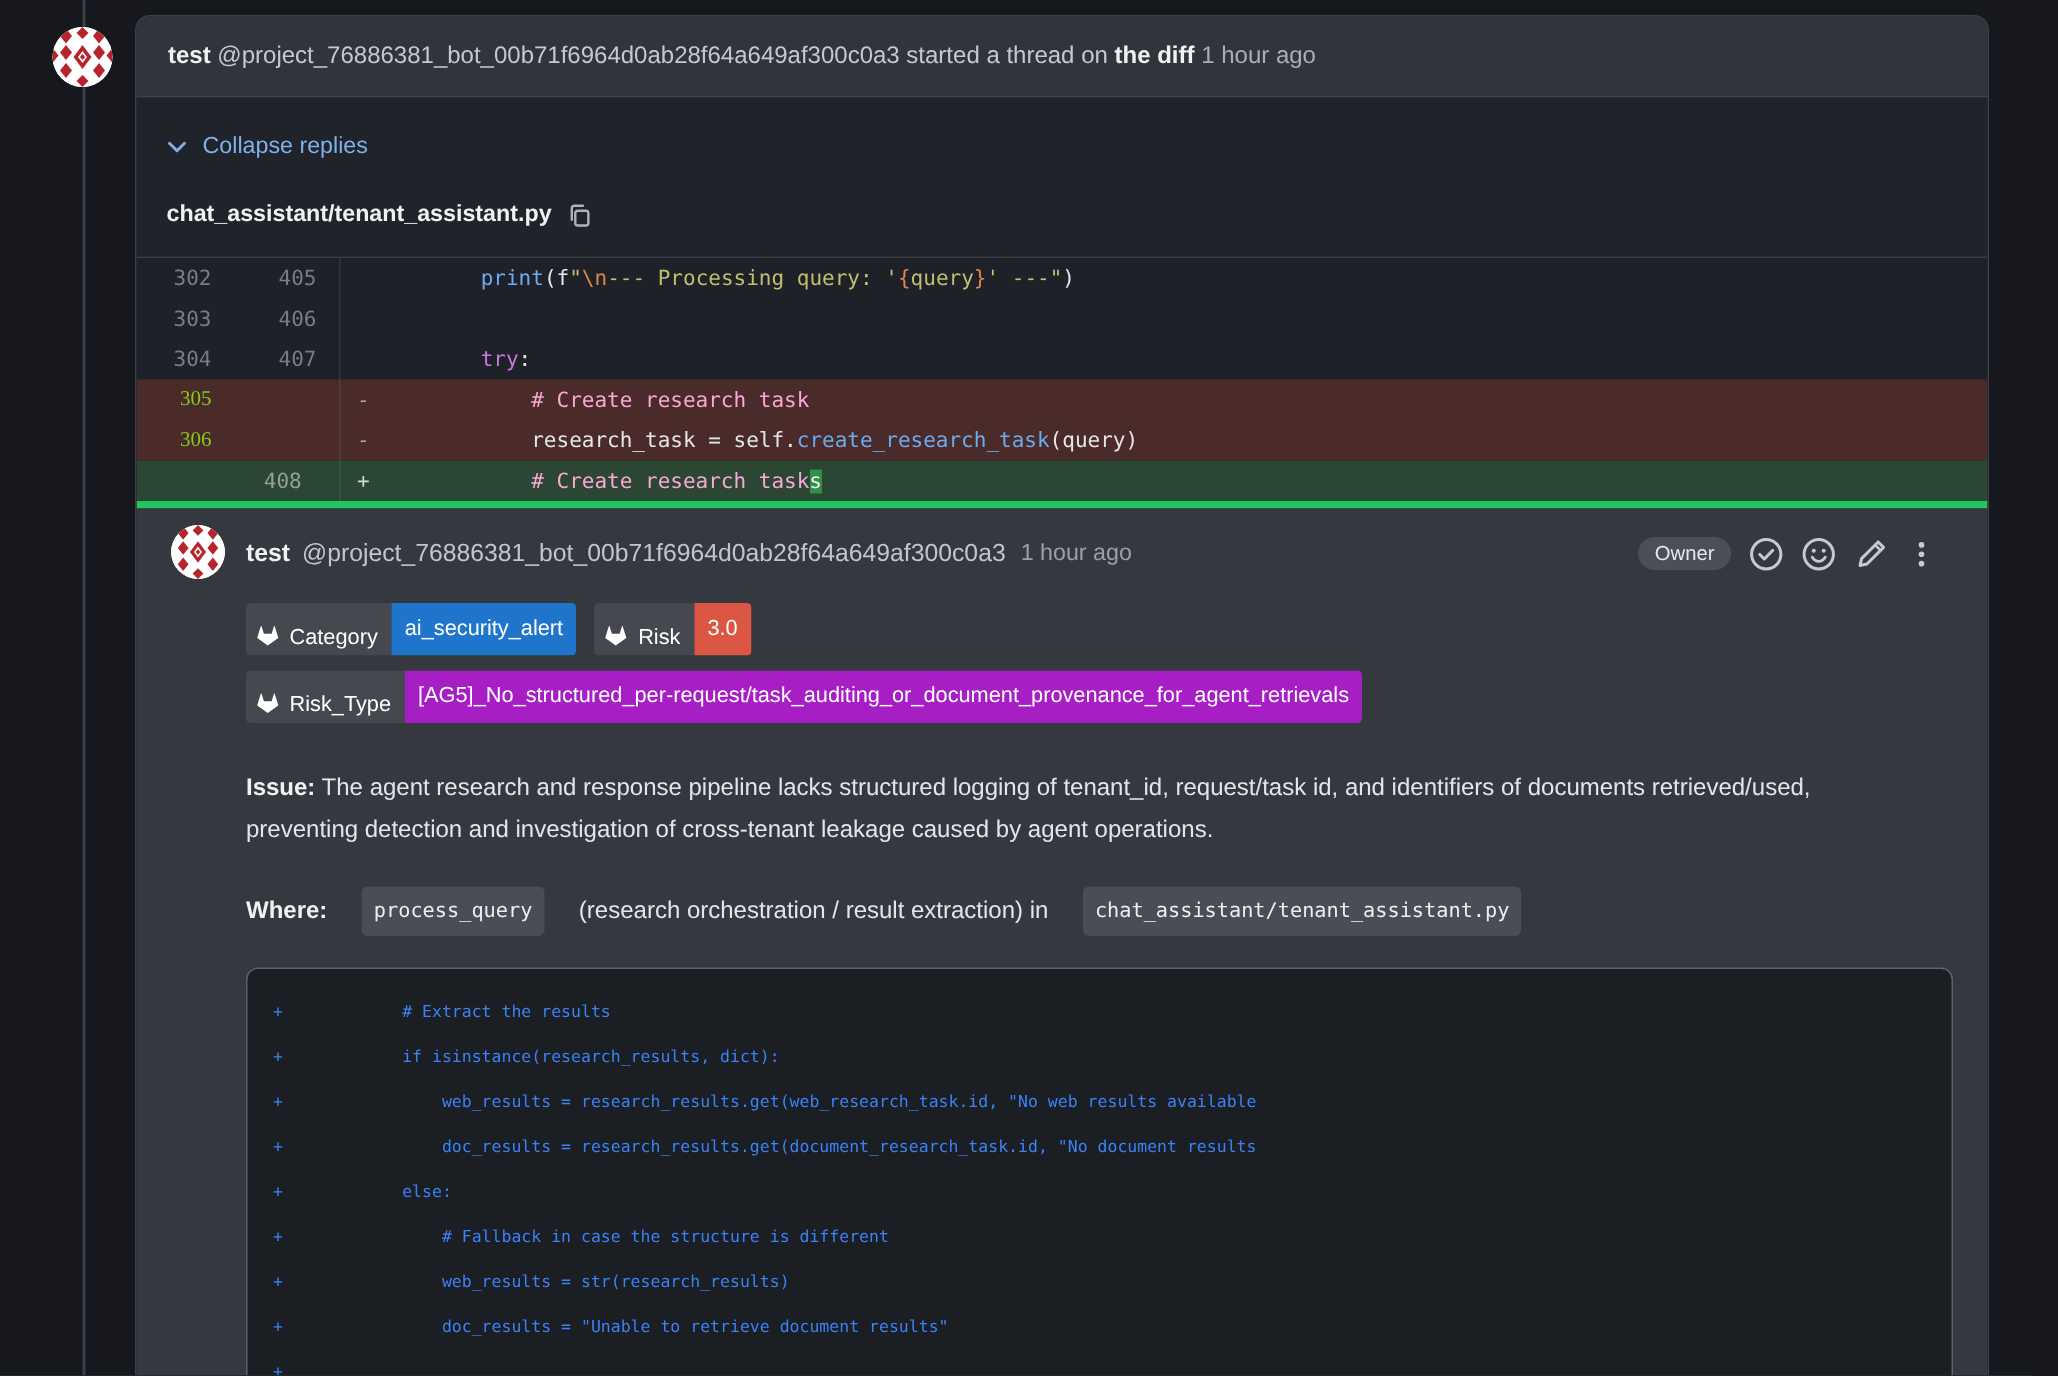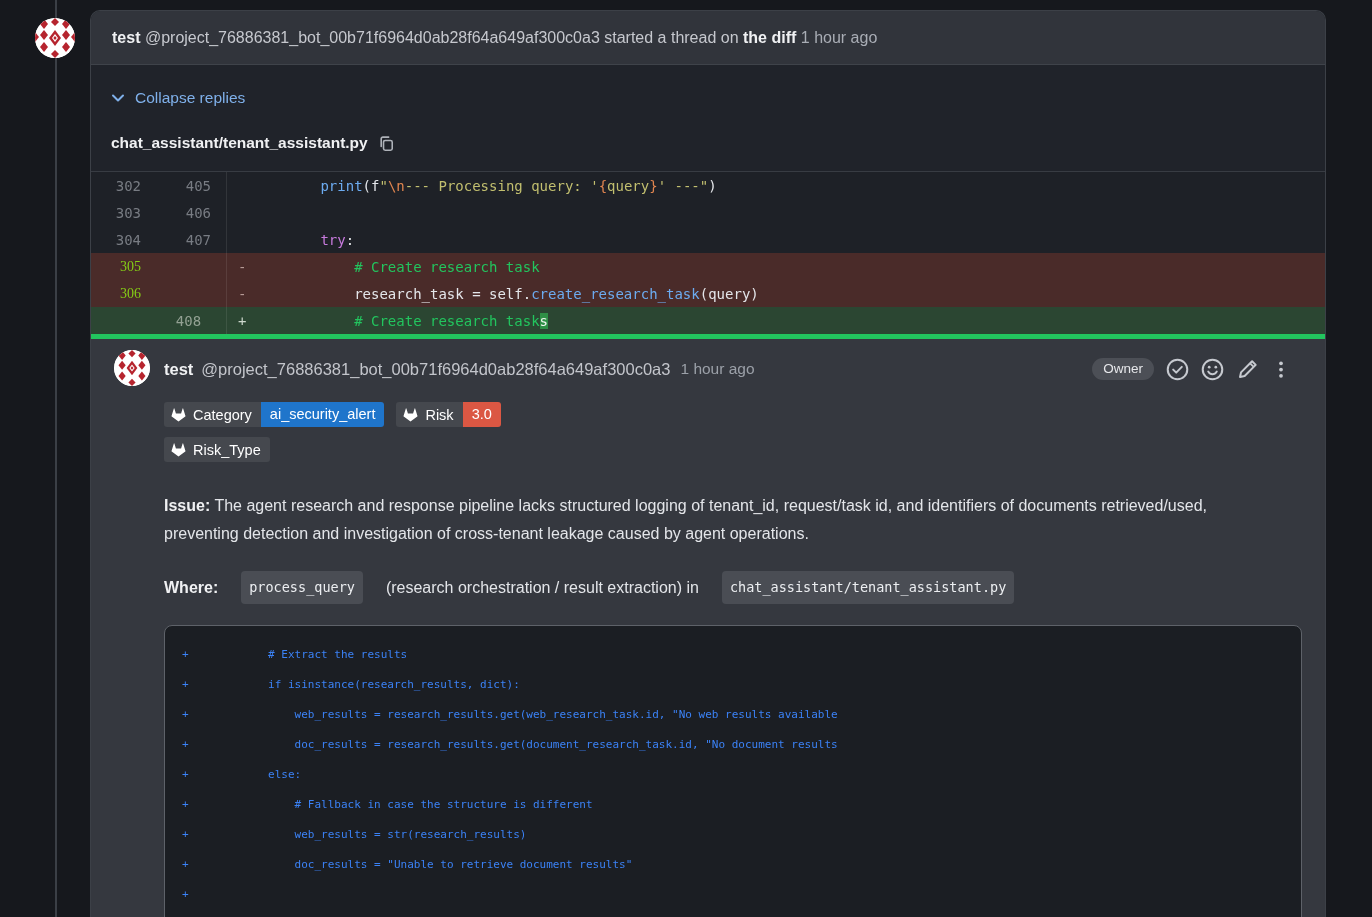--- a/index.html
+++ b/index.html
@@ -44,41 +44,41 @@
   .diff-row.removed .prefix { color:#b59a95; }
   .diff-row.added { background:#2b4632; }
   .diff-row.added .ln { color:#93a193;text-align:center; }
   .diff-row.added .prefix { color:#cdd8cd; }
 
   .tok-plain { color:#e4e6ea; }
   .tok-func { color:#6cabf0; }
   .tok-str { color:#c2bf6f; }
   .tok-esc { color:#e0854f; }
   .tok-kw { color:#c77add; }
-  .tok-comment { color:#22c55e;margin-top:16px; }
+  .tok-comment { color:#f9a8d4;margin-top:16px; }
   .tok-addhl { background:#2f8f46; color:#eef6ef; }
 
   
   .note { position:relative; background:#35383f; height:100%; padding:12px 20px 0 73px; }
   .avatar-sm { position:absolute; left:23px; top:11px; width:36px; height:36px; }
   .note-header { display:flex; align-items:center; height:36px; font-size:16.5px; white-space:nowrap; }
   .note-author { font-weight:700; color:#f0f1f3; }
   .note-handle { color:#c3c5cb; margin-left:8px; }
   .note-time { color:#9ba0a8; margin-left:10px; font-size:15.5px; }
   .note-controls { margin-left:auto; display:flex; align-items:center; gap:12px; padding-right:14px; }
   .owner-pill { background:#4c4f56; color:#e6e7ea; border-radius:11px; font-size:13.5px;
                 padding:2px 11px 3px; line-height:17px; }
   .icon-btn { background:none; border:none; padding:0; cursor:pointer; display:flex; align-items:center; color:#c6c9cf; }
 
   .labels-row { display:flex; gap:12px; align-items:center; }
   .labels-row.r1 { margin-top:15px; }
   .labels-row.r2 { margin-top:10px; }
   .scoped-label { display:inline-flex; align-items:stretch; border-radius:3px; overflow:hidden;
                   font-size:14.5px; cursor:pointer; }
-  .scoped-label .lkey { background:#45484e; color:#fff; display:flex; align-items:center; gap:7px; padding:5px 9px 4px 7px; }
+  .scoped-label .lkey { background:#45484e; color:#fff; display:flex; align-items:flex-start; gap:7px; padding:15px 9px 4px 7px; }
   .scoped-label .lval { color:#fff; display:flex; align-items:center; padding:3px 9px 4px; }
 
   .para { color:#e3e5e9; font-size:16px; line-height:28px; max-width:1090px; }
   .para b { color:#f0f1f3; }
   .issue-para { margin-top:30px; }
   .where-para { margin-top:23px; display:flex; align-items:center; gap:23px; white-space:nowrap; }
   .inline-code { background:#4a4d54; border-radius:4px; padding:2px 8px 3px;
                  font-family:"DejaVu Sans Mono", monospace; font-size:13.5px; color:#eceef1; }
 
   .code-block { margin-top:21px; width:1138px; height:310px; background:#1b1e23;
@@ -271,20 +271,21 @@
         </span>
       </div>
     <div class="labels-row r2" id="labels-row-2">
         <span class="scoped-label">
           <span class="lkey">
             <svg width="15" height="14" viewBox="0 0 16 16">
               <path fill="#ffffff" d="M15.97 9.058l-.895-2.756L13.3.592a.305.305 0 0 0-.58 0l-1.776 5.71H5.056L3.28.592a.305.305 0 0 0-.58 0L.925 6.302.03 9.058a.61.61 0 0 0 .222.683L8 15.333l7.748-5.592a.61.61 0 0 0 .222-.683"></path>
             </svg>
             <span>Risk_Type</span>
           </span>
+          <span class="lval" style="background: rgb(166, 30, 196);">[AG5]_No_structured_per-request/task_auditing_or_document_provenance_for_agent_retrievals</span>
         </span>
       </div>
 
     <p class="para issue-para">
       <b>Issue:</b><span> The agent research and response pipeline lacks structured logging of tenant_id, request/task id, and identifiers of documents retrieved/used, preventing detection and investigation of cross-tenant leakage caused by agent operations.</span>
     </p>
 
     <p class="para where-para">
       <b>Where:</b>
       <span class="inline-code">process_query</span>

